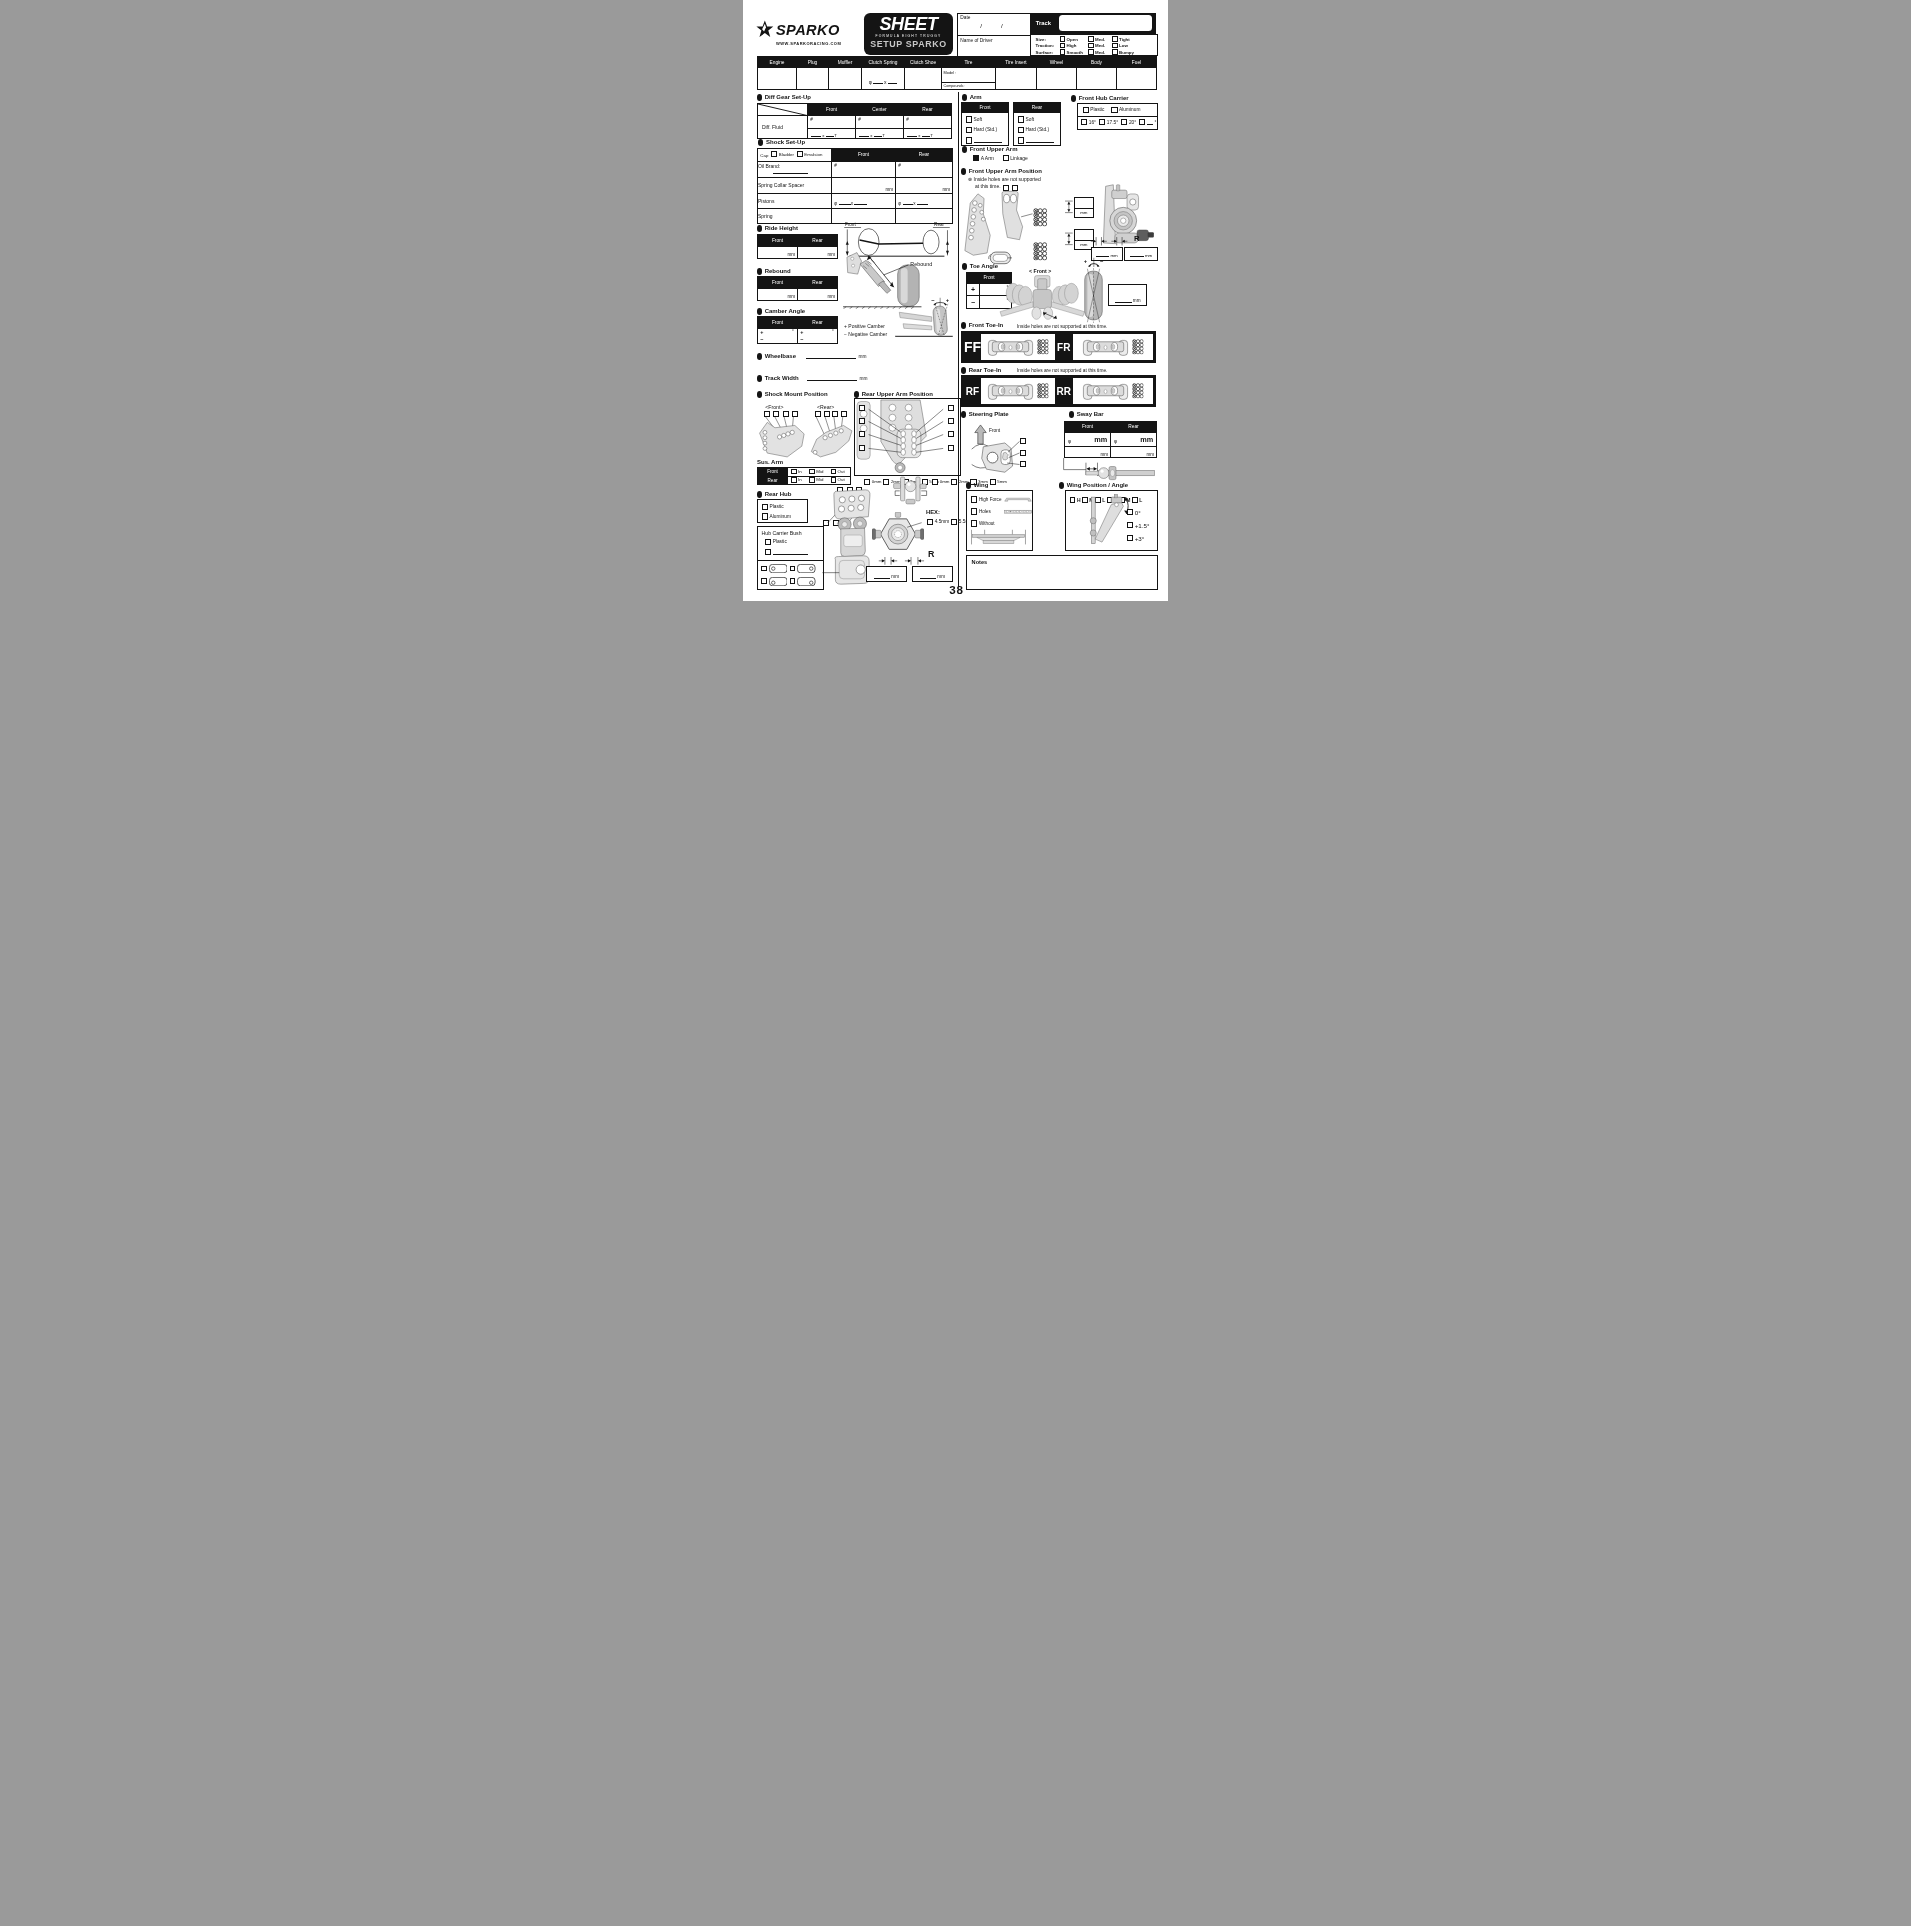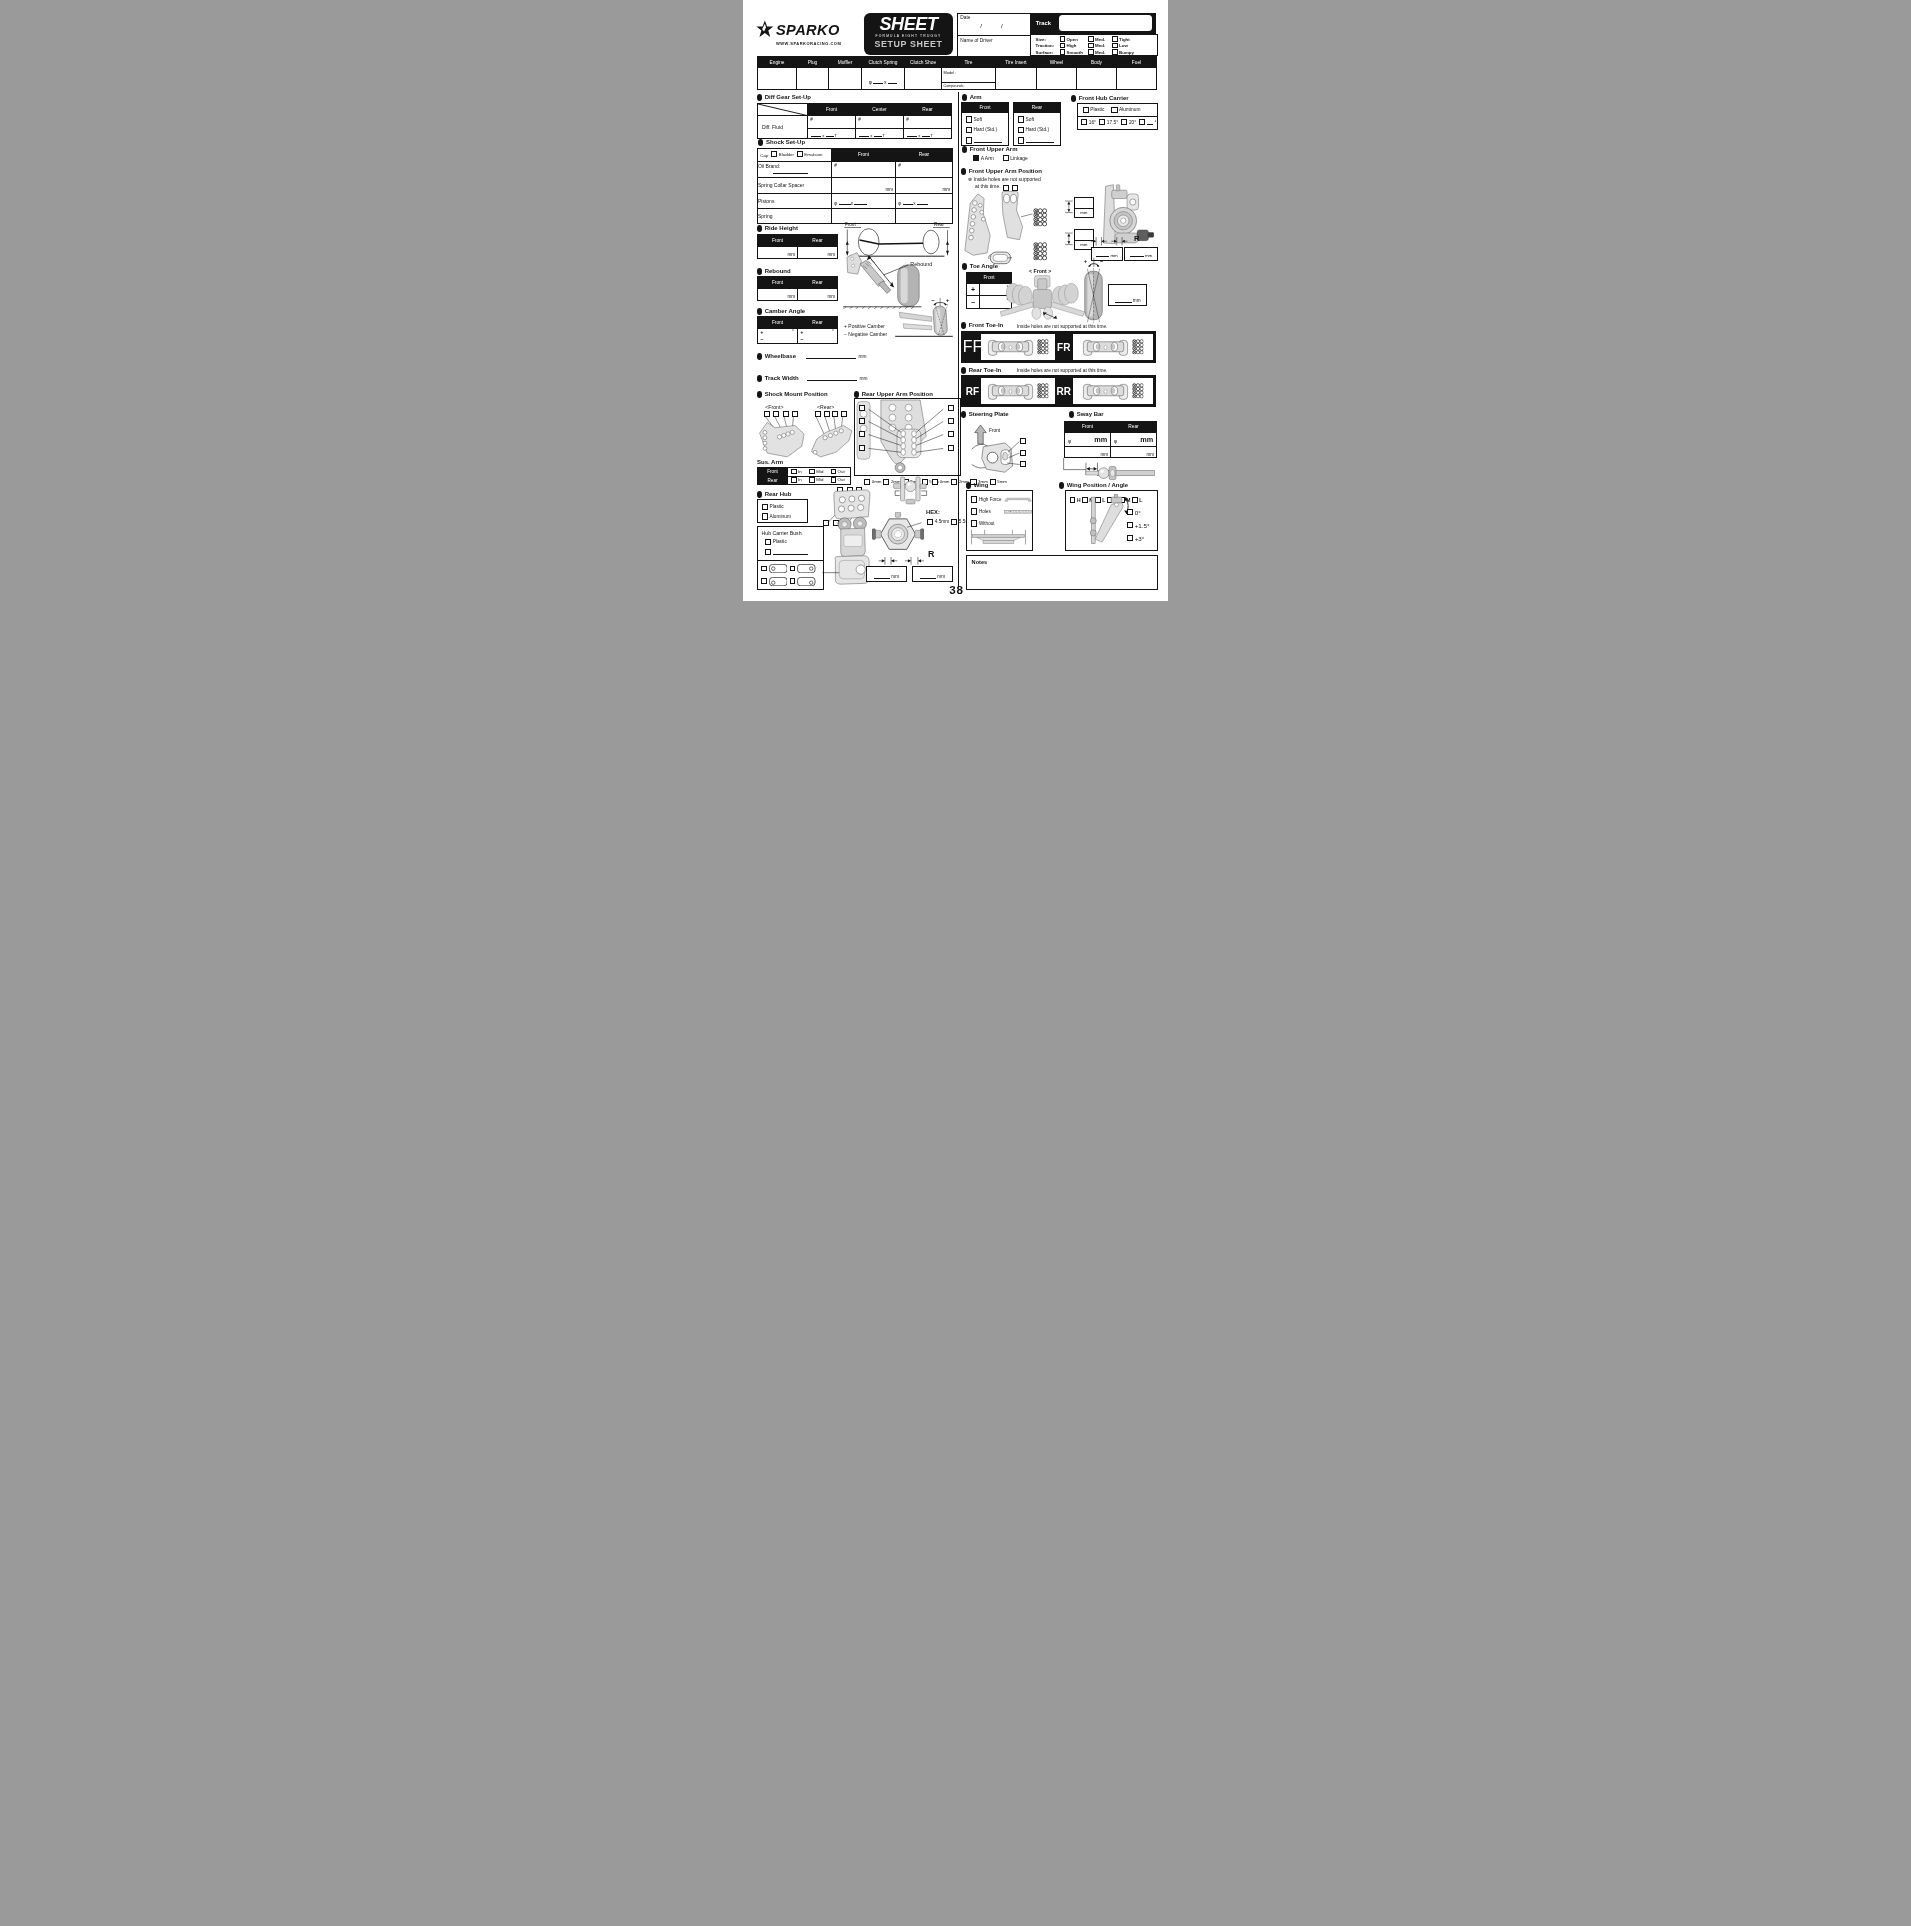--- a/index.html
+++ b/index.html
@@ -67,21 +67,21 @@
         <polygon points="23,10 26,19 21,30 16,24" fill="#fff"></polygon>
       </svg>
       <span style="font-size:14.6px;font-weight:800;font-style:italic;letter-spacing:0.4px">SPARKO</span>
     </div>
     <div style="font-size:4px;font-weight:bold;letter-spacing:0.5px;margin:0.8px 0 0 20px">WWW.SPARKORACING.COM</div>
   </div>
 
   <div class="abs" style="left:121px;top:12.7px;width:89px;height:42px;background:#141414;border-radius:6.2px;color:#fff;text-align:center">
     <div style="font-size:18px;font-weight:800;font-style:italic;letter-spacing:-0.4px;line-height:1.0;margin-top:2.7px">SHEET</div>
     <div style="font-size:3.3px;letter-spacing:1.2px;margin-top:0.4px">FORMULA EIGHT TRUGGY</div>
-    <div style="font-size:8.9px;font-weight:800;color:#c7c7c7;letter-spacing:0.6px;margin-top:1.2px">SETUP SHEET</div>
+    <div style="font-size:8.9px;font-weight:800;color:#c7c7c7;letter-spacing:0.6px;margin-top:1.2px">SETUP SPARKO</div>
   </div>
 
   <div class="abs" style="left:214px;top:12.7px;width:73px;height:42px;border:1px solid #141414">
     <div style="position:relative;height:21px;border-bottom:1.2px solid #141414">
       <span style="position:absolute;left:2.3px;top:1.2px;font-size:4.8px">Date</span>
       <span style="position:absolute;left:22.3px;top:8.5px;font-size:6.2px">/</span>
       <span style="position:absolute;left:43px;top:8.5px;font-size:6.2px">/</span>
     </div>
     <div style="position:relative;height:19px">
       <span style="position:absolute;left:2.3px;top:2.3px;font-size:4.8px">Name of Driver</span>
@@ -1028,21 +1028,21 @@
   <div class="mbox" style="left:365px;top:284px;width:37px;height:20px">
     <div class="in"><span class="blank" style="width:17px"></span> <span>mm</span></div>
   </div>
 
   <div class="sec" style="left:218px;top:322px">
       <span class="dot"></span>
       <span>Front Toe-In</span>
     </div>
   <div class="abs" style="left:274px;top:324px;font-size:4.8px">Inside holes are not supported at this time.</div>
   <div class="abs" style="left:218px;top:331px;width:195px;height:32px;background:#141414;display:flex;align-items:stretch;padding:2.7px;box-sizing:border-box">
-    <div style="width:17.7px;color:#fff;font-size:16px;font-weight:400;display:flex;align-items:center;justify-content:center">FF</div>
+    <div style="width:17.7px;color:#fff;font-size:14px;font-weight:700;display:flex;align-items:center;justify-content:center">FF</div>
     <div style="flex:1.02;background:#fff;display:flex;align-items:center;justify-content:center;gap:3.1px">
       <svg width="47" height="19" viewBox="0 0 122 50">
           <use href="#tplate" width="122" height="50"></use>
         </svg>
       <svg width="11.6" height="15.4" viewBox="0 0 30 40">
           <use href="#hgrid" width="30" height="40"></use>
         </svg>
     </div>
     <div style="width:17.7px;color:#fff;font-size:10px;font-weight:800;display:flex;align-items:center;justify-content:center">FR</div>
     <div style="flex:1.12;background:#fff;display:flex;align-items:center;justify-content:center;gap:3.1px">

